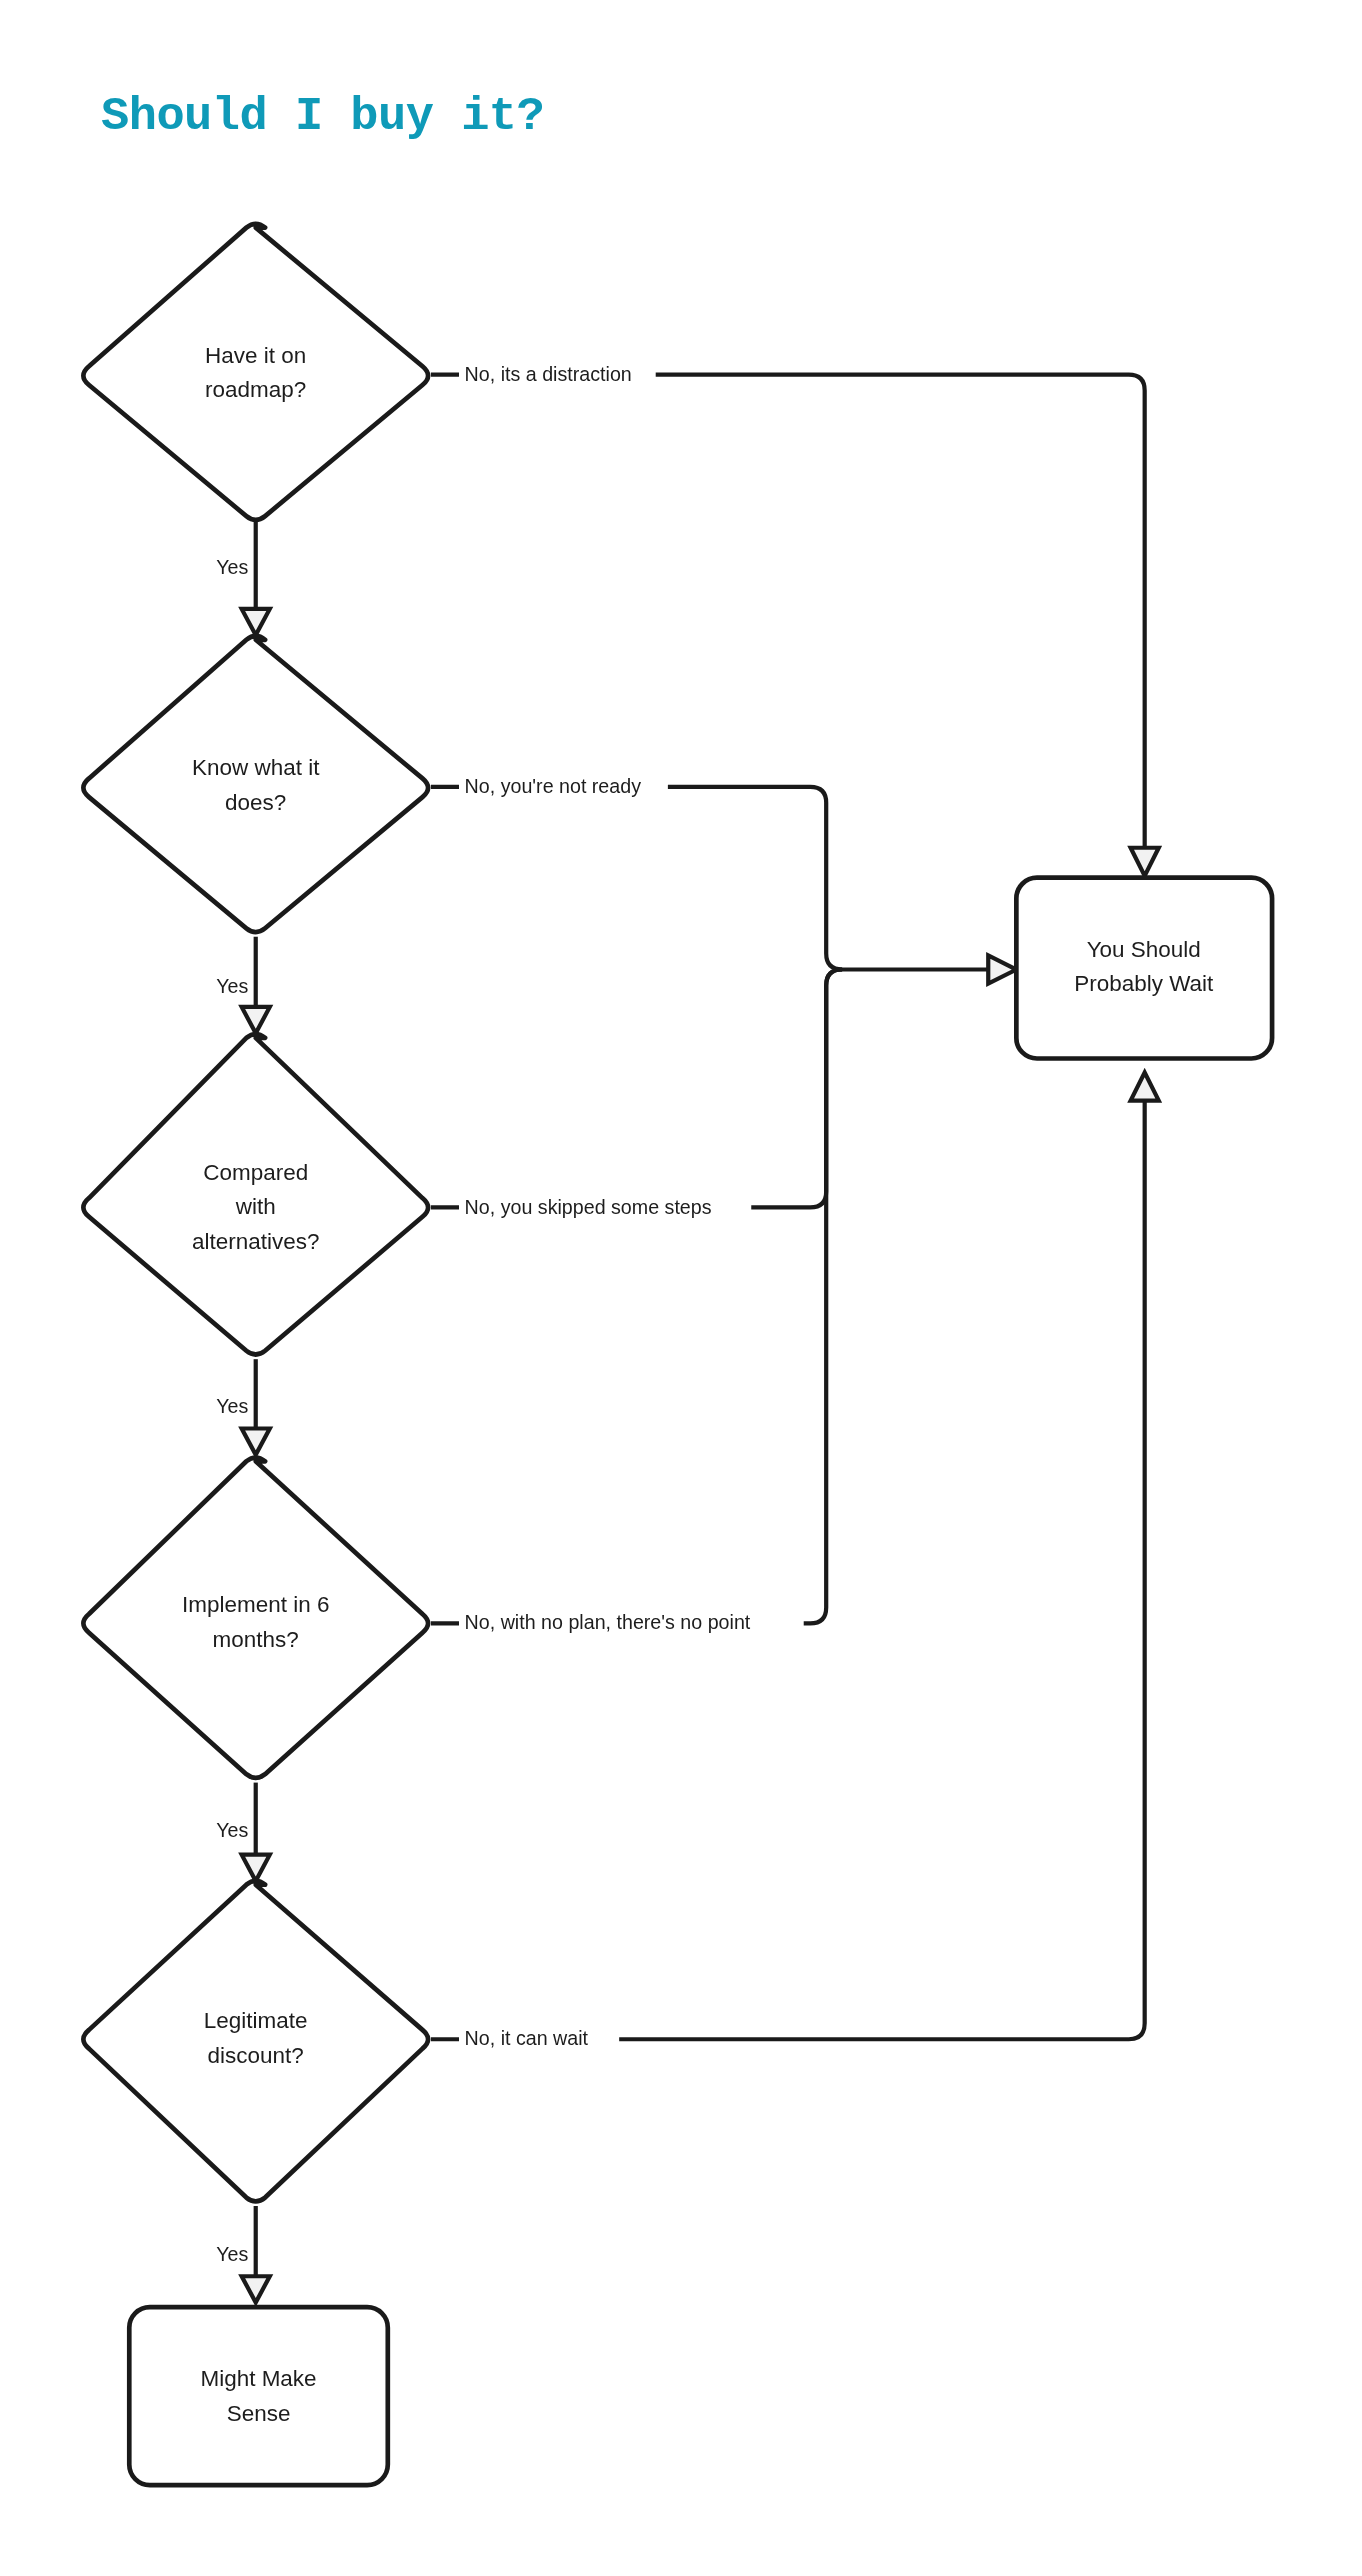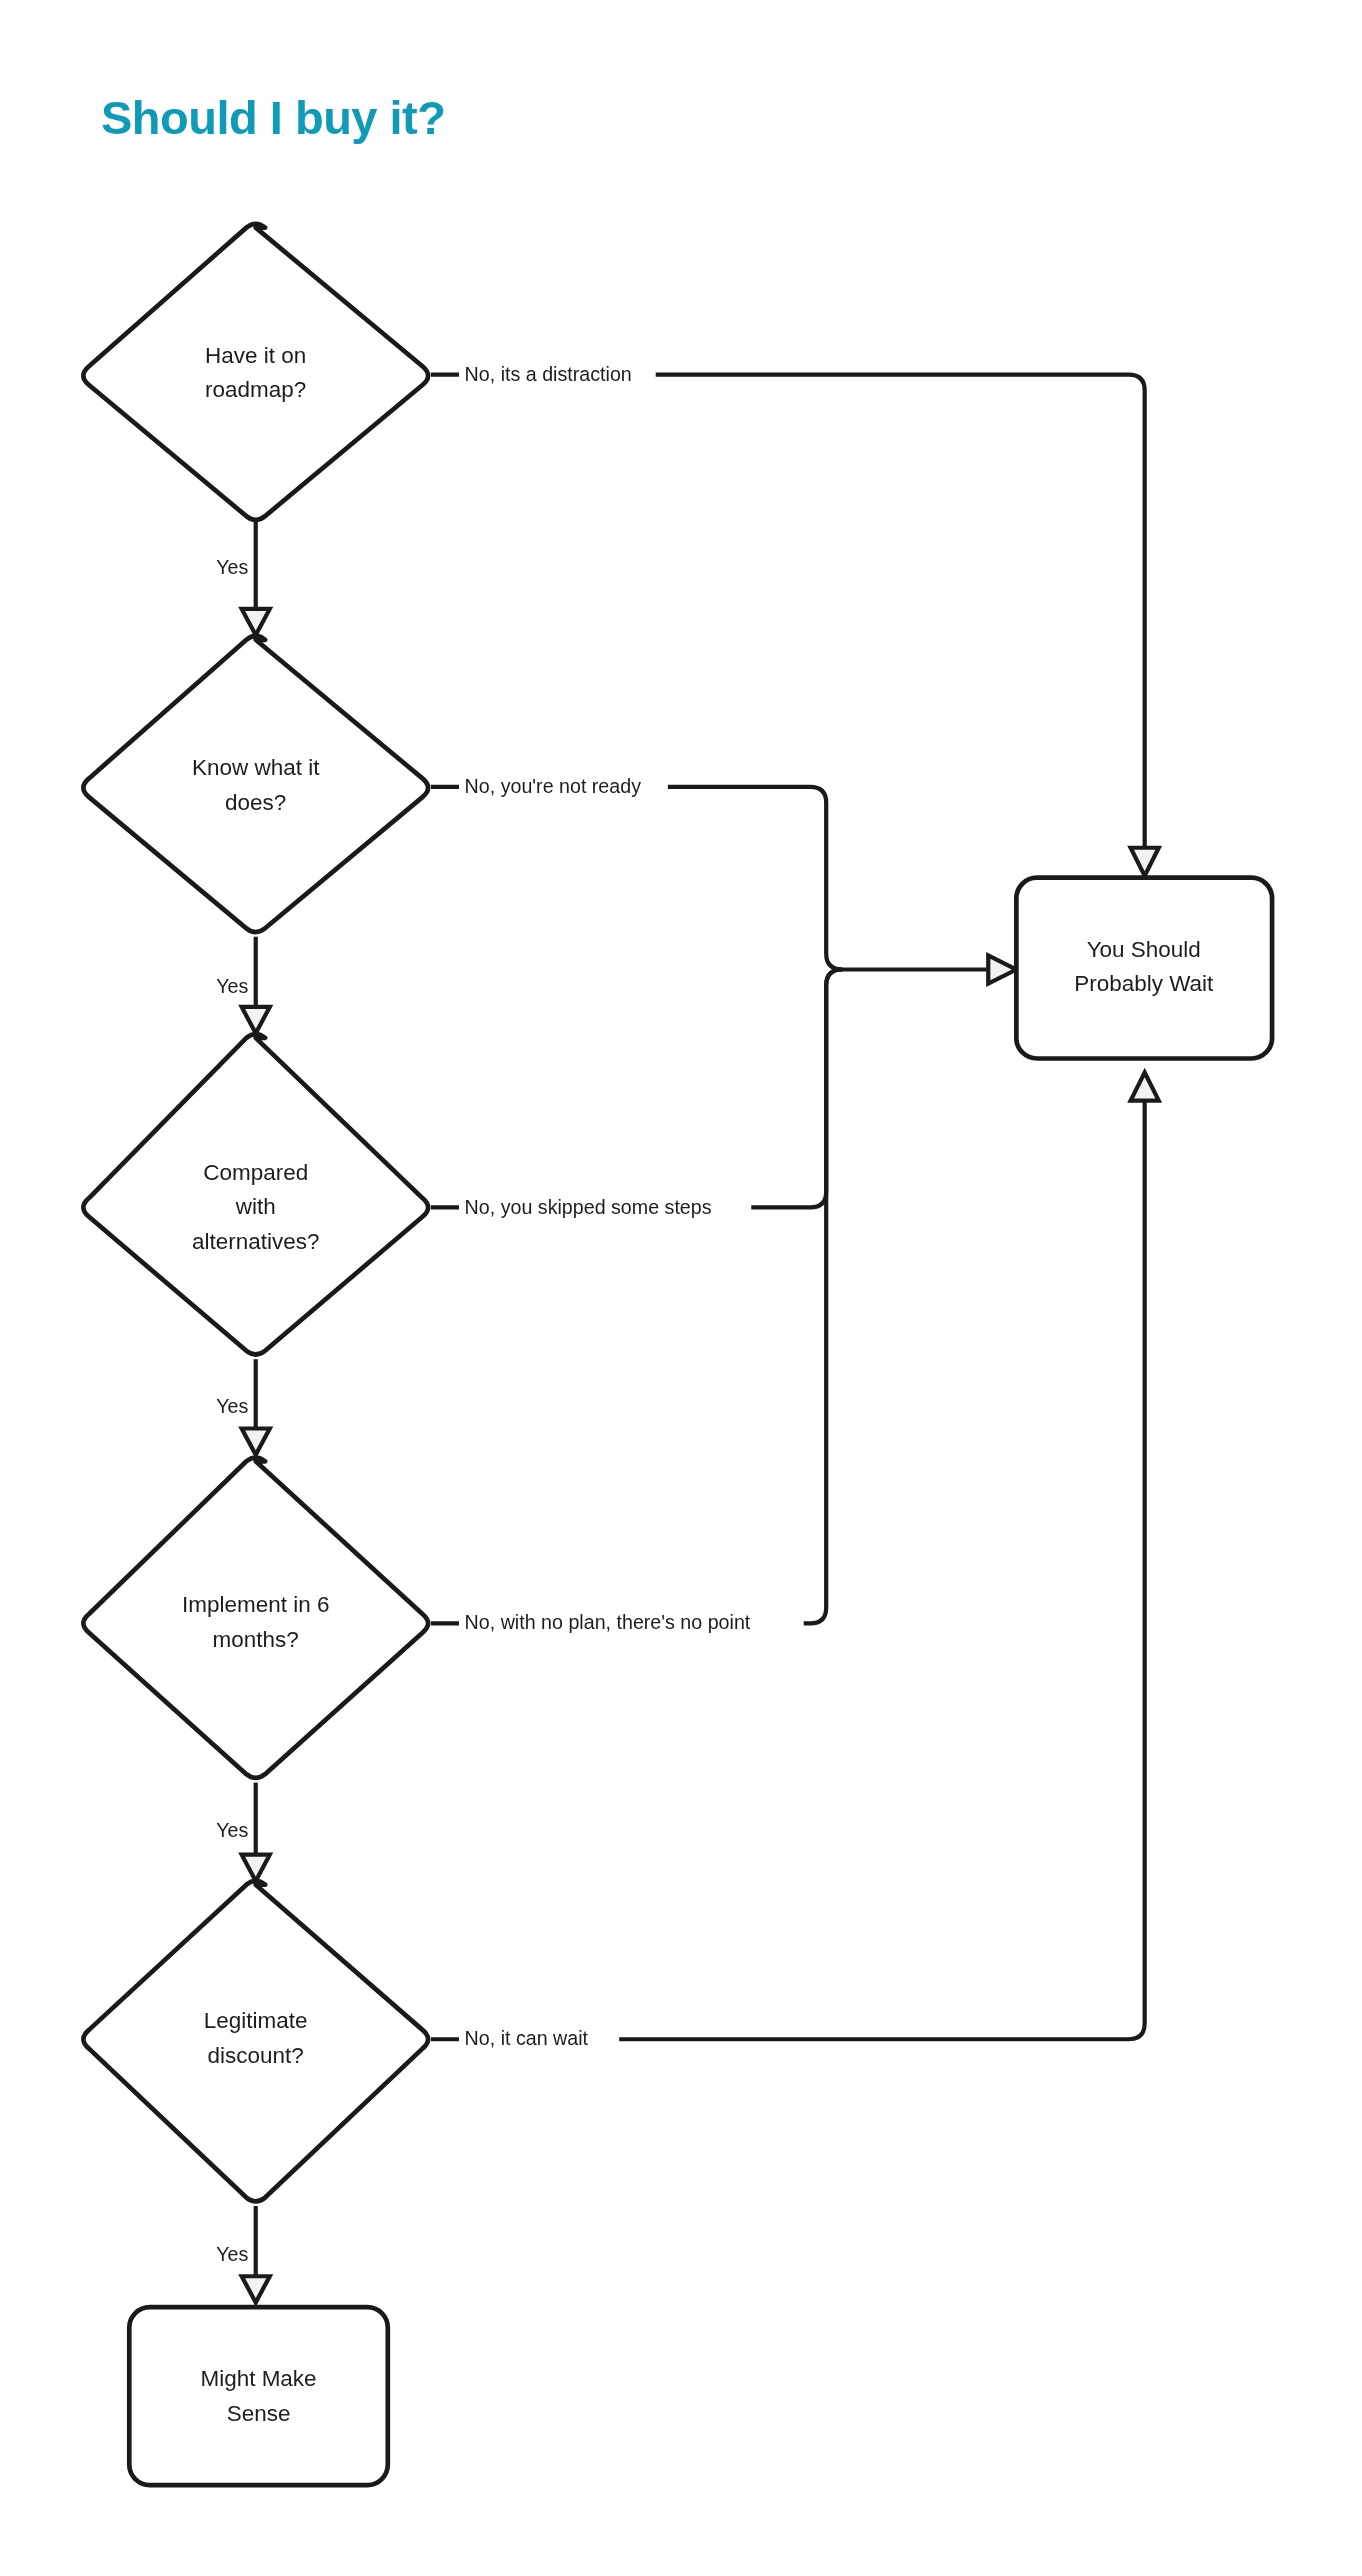--- a/index.html
+++ b/index.html
@@ -16,21 +16,21 @@
   #canvas {
     position: relative;
     width: 1362px;
     height: 2576px;
     background: #ffffff;
   }
   .title {
     position: absolute;
     left: 101px;
     top: 90px;
-    font-family: Liberation Sans, sans-serif;
+    font-family: Liberation Mono, monospace;
     font-size: 47px;
     font-weight: bold;
     letter-spacing: -0.5px;
     color: #0f9ab8;
     white-space: nowrap;
   }
   svg.flow {
     position: absolute;
     left: 0;
     top: 0;

